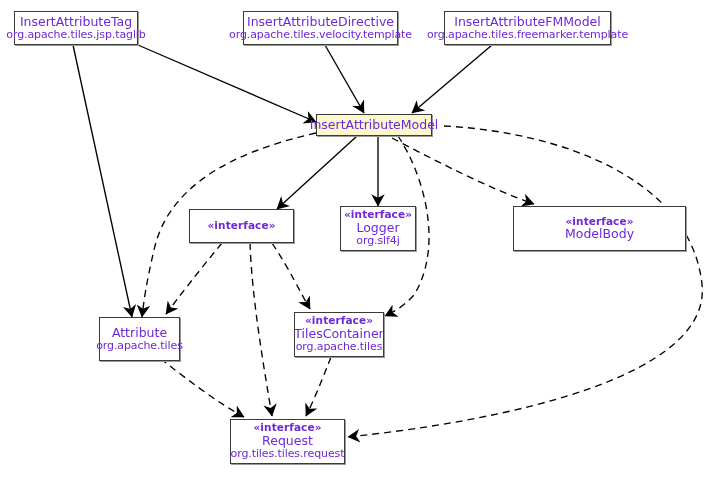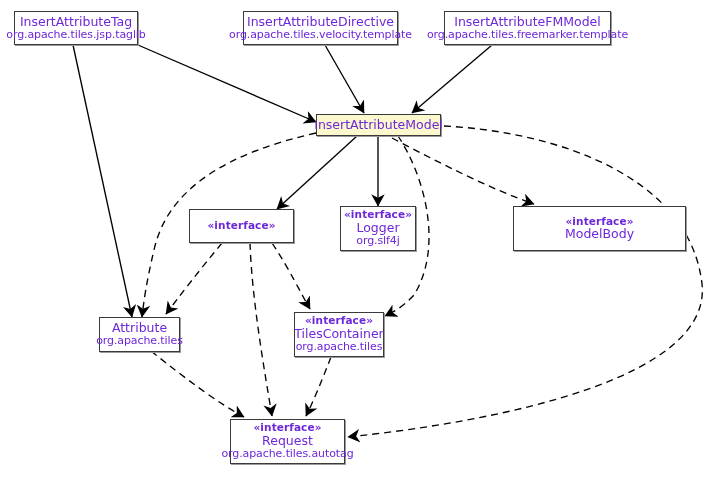--- a/index.html
+++ b/index.html
@@ -113,21 +113,21 @@
     <div class="cls-name">InsertAttributeDirective</div>
     <div class="pkg">org.apache.tiles.velocity.template</div>
   </div>
 
   <div class="node" style="left:444px; top:11px; width:167px; height:34px;">
 
     <div class="cls-name">InsertAttributeFMModel</div>
     <div class="pkg">org.apache.tiles.freemarker.template</div>
   </div>
 
-  <div class="node highlight" style="left:316px; top:114px; width:125px; height:22px;align-items:center;">
+  <div class="node highlight" style="left:316px; top:114px; width:116px; height:22px;align-items:center;">
 
     <div class="cls-name">InsertAttributeModel</div>
 
   </div>
 
   <div class="node" style="left:189px; top:209px; width:105px; height:34px;">
     <div class="stereotype">«interface»</div>
 
   </div>
 
@@ -135,31 +135,31 @@
     <div class="stereotype">«interface»</div>
     <div class="cls-name">Logger</div>
     <div class="pkg">org.slf4j</div>
   </div>
 
   <div class="node" style="left:513px; top:206px; width:173px; height:45px;">
     <div class="stereotype">«interface»</div>
     <div class="cls-name">ModelBody</div>
   </div>
 
-  <div class="node" style="left:99px; top:317px; width:81px; height:35px;">
+  <div class="node" style="left:99px; top:317px; width:81px; height:44px;">
 
     <div class="cls-name">Attribute</div>
     <div class="pkg">org.apache.tiles</div>
   </div>
 
   <div class="node" style="left:294px; top:312px; width:90px; height:45px;">
     <div class="stereotype">«interface»</div>
     <div class="cls-name">TilesContainer</div>
     <div class="pkg">org.apache.tiles</div>
   </div>
 
   <div class="node" style="left:230px; top:419px; width:115px; height:45px;">
     <div class="stereotype">«interface»</div>
     <div class="cls-name">Request</div>
-    <div class="pkg">org.apache.tiles.autotag</div>
+    <div class="pkg">org.tiles.tiles.request</div>
   </div>
 
 </div>
 
 </body></html>

